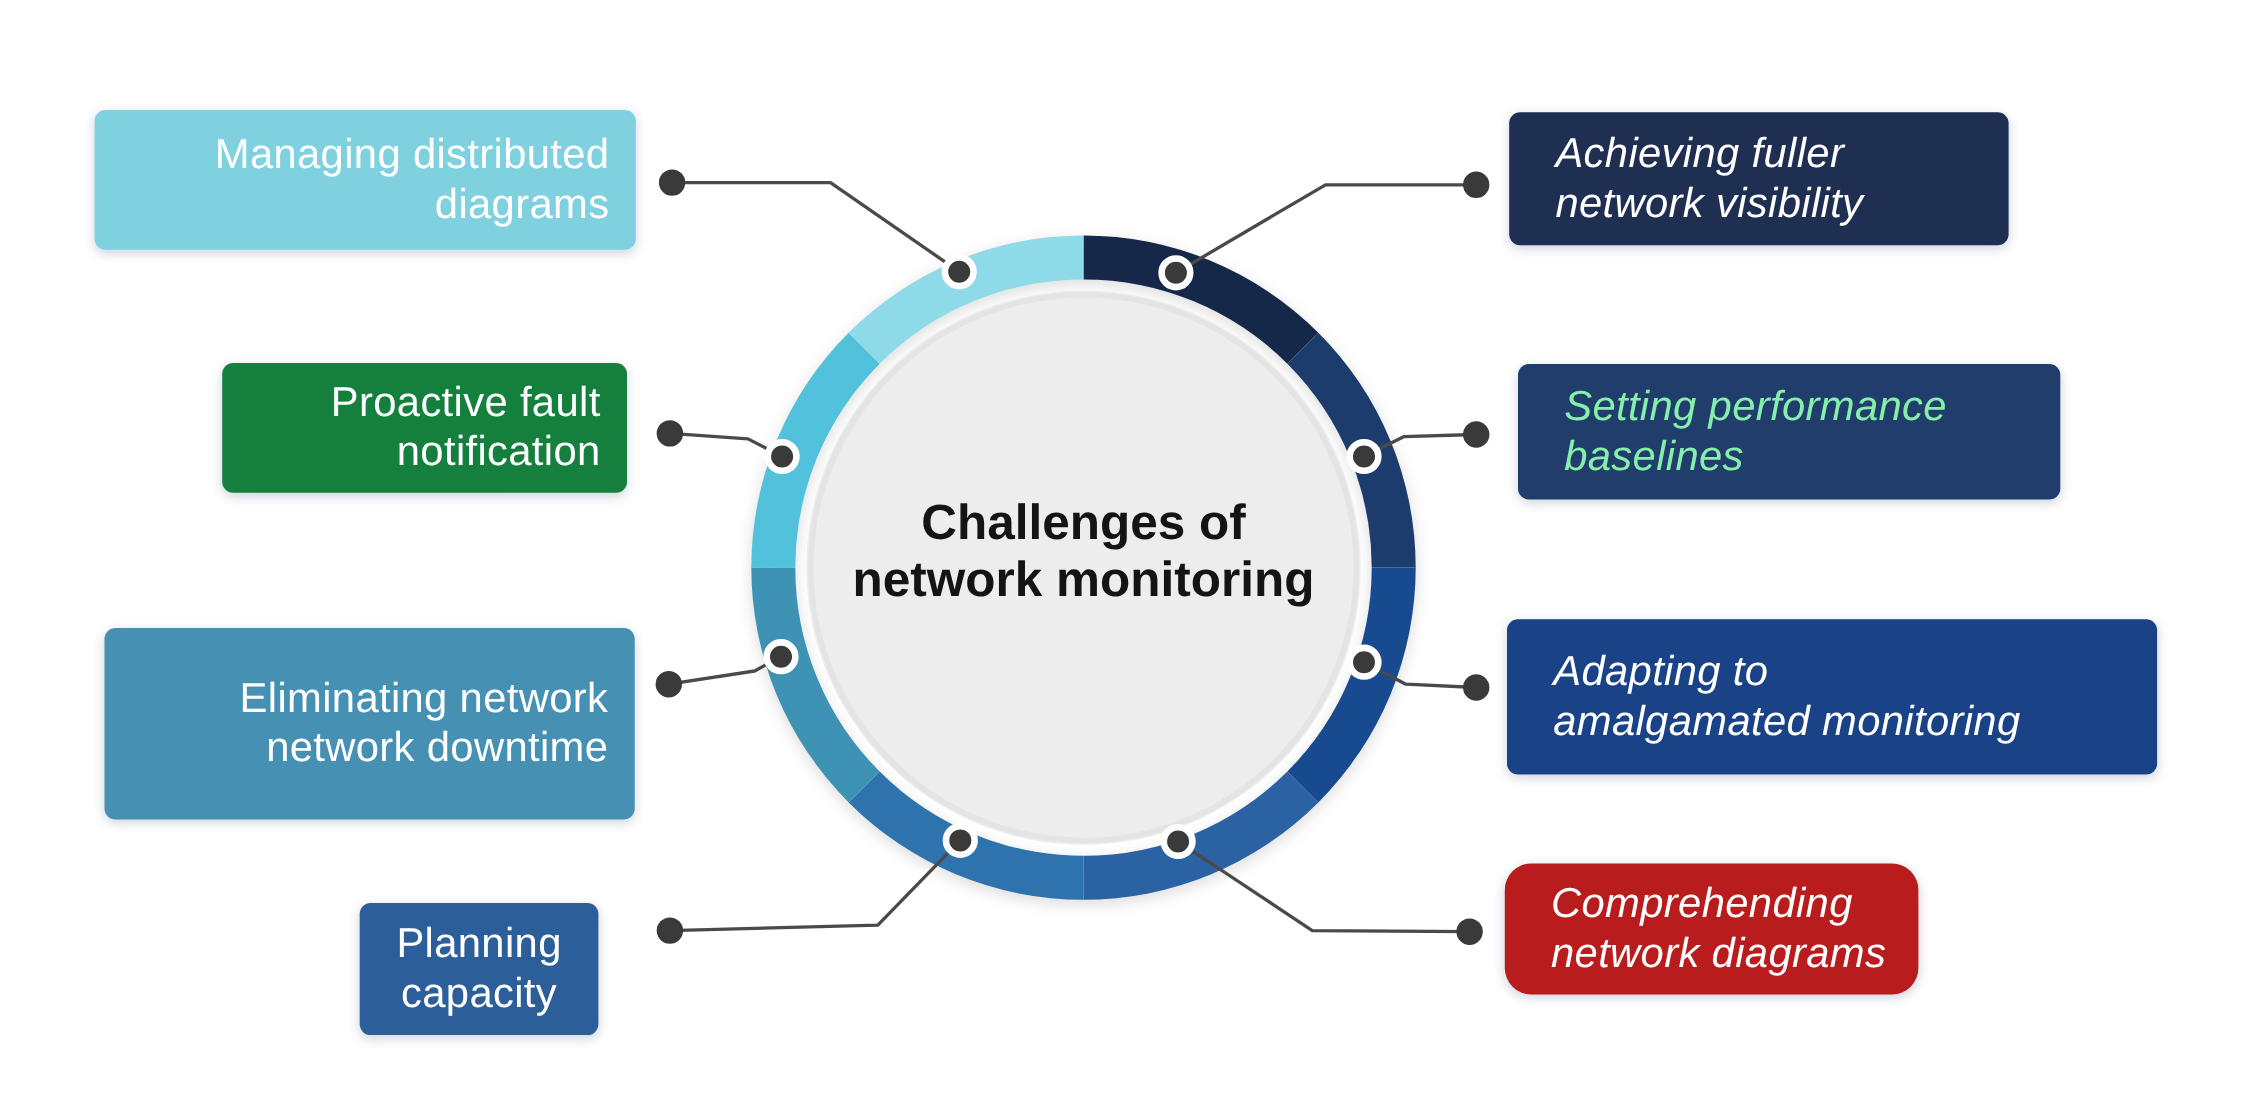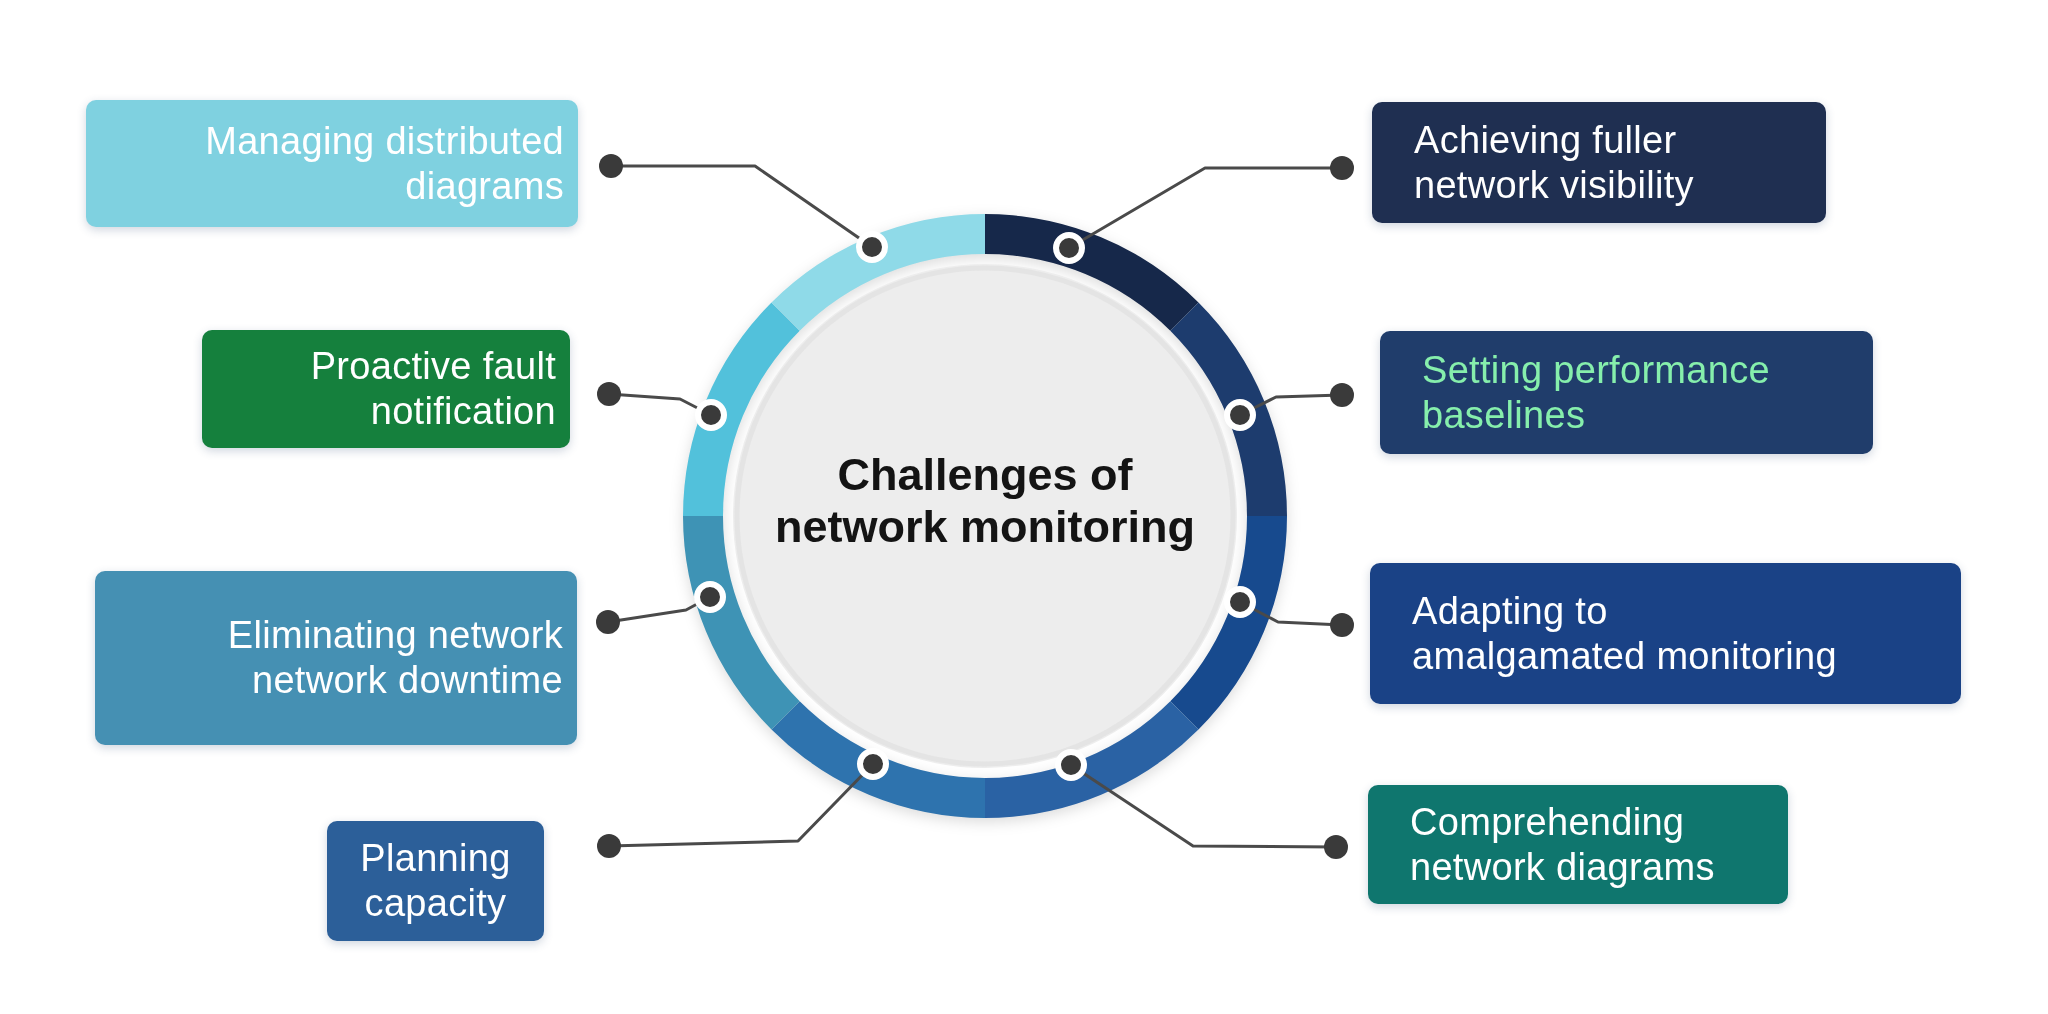--- a/index.html
+++ b/index.html
@@ -23,22 +23,22 @@
   .box{
     position:absolute;
     display:flex;flex-direction:column;justify-content:center;
     border-radius:10px;
     color:#ffffff;
     font-size:38px;line-height:45px;letter-spacing:.3px;
     box-shadow:0 3px 10px rgba(40,70,110,.22);
     box-sizing:border-box;
   }
   .box .line{display:block;white-space:nowrap;}
-  .box.left{align-items:flex-end;text-align:right;padding-right:14px;}
-  .box.right{align-items:flex-start;text-align:left;padding-left:42px;}
+  .box.left{align-items:flex-end;text-align:right;padding-right:24px;}
+  .box.right{align-items:flex-start;text-align:left;padding-left:42px;font-style:italic;}
   .box.center-text{align-items:center;text-align:center;padding:0;}
 
   .center-title{
     position:absolute;left:635px;top:449px;width:700px;
     text-align:center;
     font-weight:700;font-size:45px;line-height:52px;
     color:var(--title-color,#141414);
   }
   .center-title .line{display:block;}
 </style>
@@ -126,18 +126,18 @@
   <div class="box right" style="left: 1380px; top: 331px; width: 493px; height: 123px; background: rgb(32, 61, 107); color: #86efac;" data-name="challenge-box-setting">
     <span class="line" data-name="box-label-line">Setting performance</span>
     <span class="line" data-name="box-label-line">baselines</span>
   </div>
 
   <div class="box right" style="left: 1370px; top: 563px; width: 591px; height: 141px; background: rgb(26, 66, 134); color: rgb(255, 255, 255);" data-name="challenge-box-adapting">
     <span class="line" data-name="box-label-line">Adapting to</span>
     <span class="line" data-name="box-label-line">amalgamated monitoring</span>
   </div>
 
-  <div class="box right" style="left: 1368px; top: 785px; width: 420px; height: 119px; background: #0f766e; color: rgb(255, 255, 255);" data-name="challenge-box-comprehending">
+  <div class="box right" style="left: 1368px; top: 785px; width: 376px; height: 119px; background: #b91c1c; color: rgb(255, 255, 255); border-radius: 24px;" data-name="challenge-box-comprehending">
     <span class="line" data-name="box-label-line">Comprehending</span>
     <span class="line" data-name="box-label-line">network diagrams</span>
   </div>
 
 </div>
 
 </body></html>

